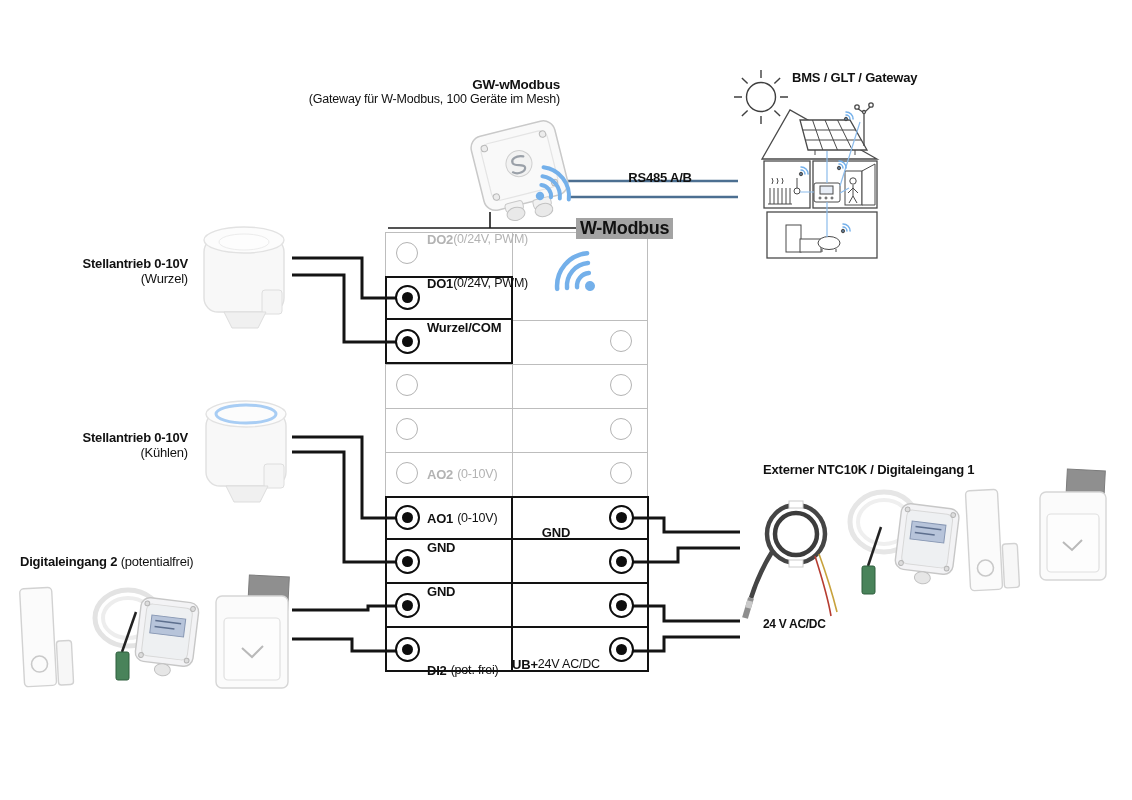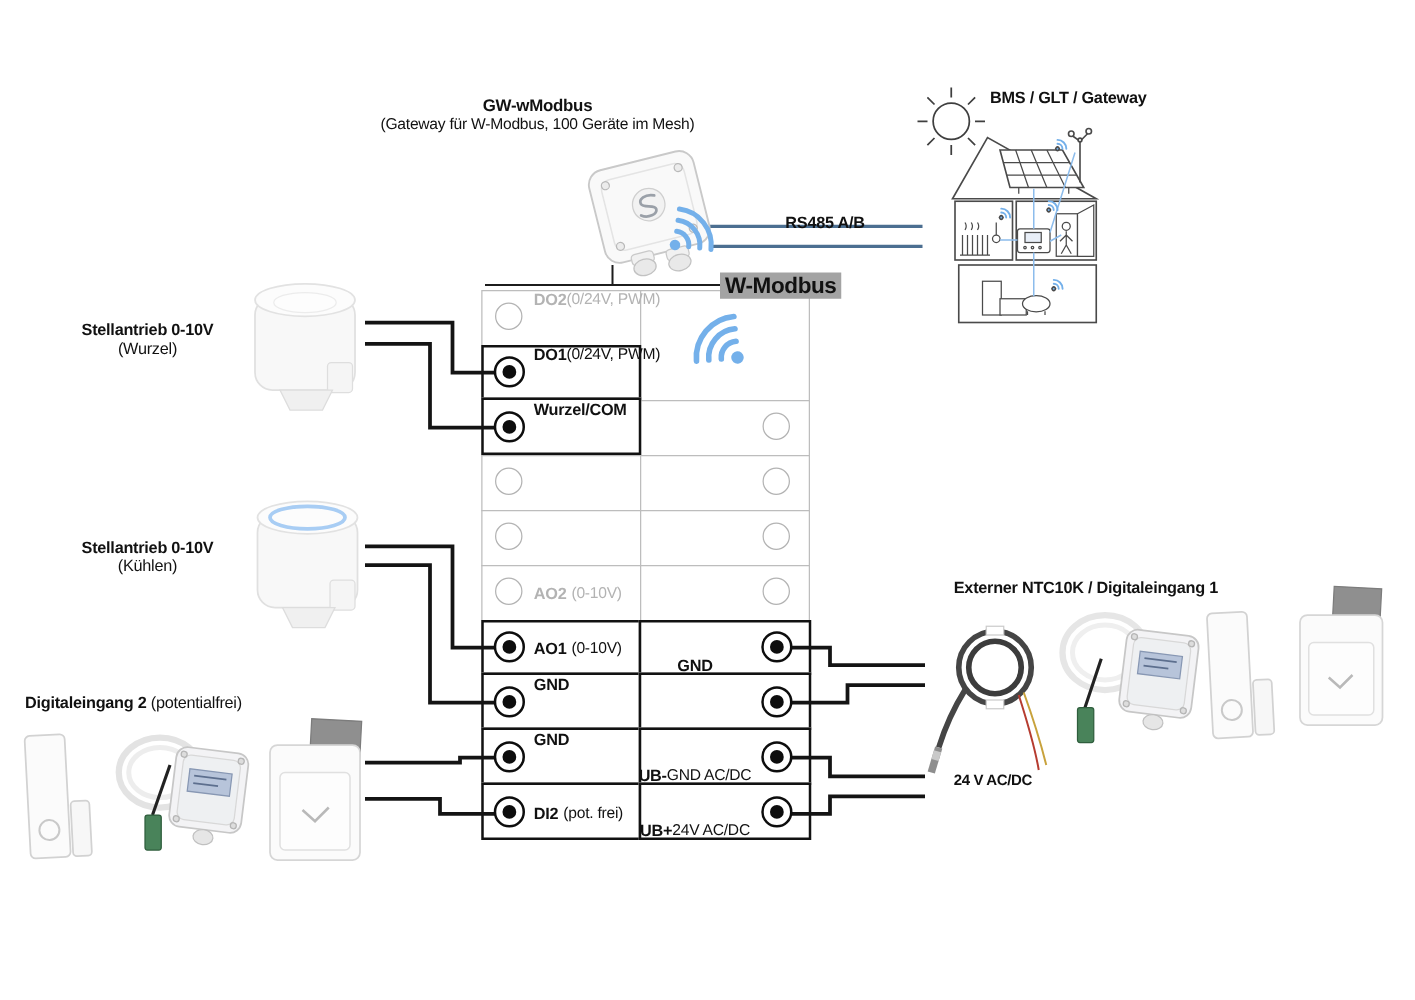--- a/index.html
+++ b/index.html
@@ -2,21 +2,21 @@
 <html><head>
 <meta charset="utf-8">
 <style>
   html,body{margin:0;padding:0;background:#fff;}
   .stage{position:relative;width:1132px;height:800px;background:#fff;overflow:hidden;
          font-family:"Liberation Sans",sans-serif;color:#111;}
   svg{position:absolute;left:0;top:0;}
   .lbl{position:absolute;font-size:13px;line-height:15px;letter-spacing:-0.2px;color:#111;white-space:nowrap;}
   .b{font-weight:bold;}
   .gray{color:#b3b3b3;}
-  .ralign{text-align:center;white-space:normal;}
+  .ralign{text-align:right;white-space:normal;}
   .center{text-align:center;margin-top:31px;}
   
   .gridline{position:absolute;background:#bdbdbd;}
   .gridbox{position:absolute;border:1px solid #bdbdbd;box-sizing:border-box;}
   
   .abox{position:absolute;background:#fff;border:2px solid #121212;box-sizing:border-box;}
   
   .cellText{position:absolute;display:flex;flex-direction:row;justify-content:center;
             font-size:12.5px;line-height:15px;letter-spacing:-0.2px;color:#111;}
   .cellText .nm{font-weight:bold;font-size:13px;}
@@ -268,31 +268,27 @@
   <div class="cellText rowline" style="left:427px;top:496px;height:44px;">
     <span class="nm">AO1</span>
     <span>(0-10V)</span>
   </div>
   <div class="cellText" style="left:427px;top:540px;height:44px;">
     <span class="nm">GND</span>
   </div>
   <div class="cellText" style="left:427px;top:584px;height:44px;">
     <span class="nm">GND</span>
   </div>
-  <div class="cellText rowline" style="left:427px;top:628px;height:44px;">
+  <div class="cellText rowline" style="left:427px;top:648px;height:44px;">
     <span class="nm">DI2</span>
     <span>(pot. frei)</span>
   </div>
 
   <div class="cellText right" style="left:508px;top:496px;width:96px;height:44px;">
     <span class="nm">GND</span>
-  </div>
-  <div class="cellText right" style="left:508px;top:584px;width:96px;height:44px;">
-    <span class="nm">UB-</span>
-    <span>GND AC/DC</span>
   </div>
   <div class="cellText right" style="left:508px;top:628px;width:96px;height:44px;">
     <span class="nm">UB+</span>
     <span>24V AC/DC</span>
   </div>
 
   <svg width="1132" height="800" viewBox="0 0 1132 800" style="pointer-events:none;">
     <g stroke="#141414" stroke-width="3" fill="none">
       <path d="M292,258 H362 V298 H410"></path>
       <path d="M292,275 H344 V342 H410"></path>

